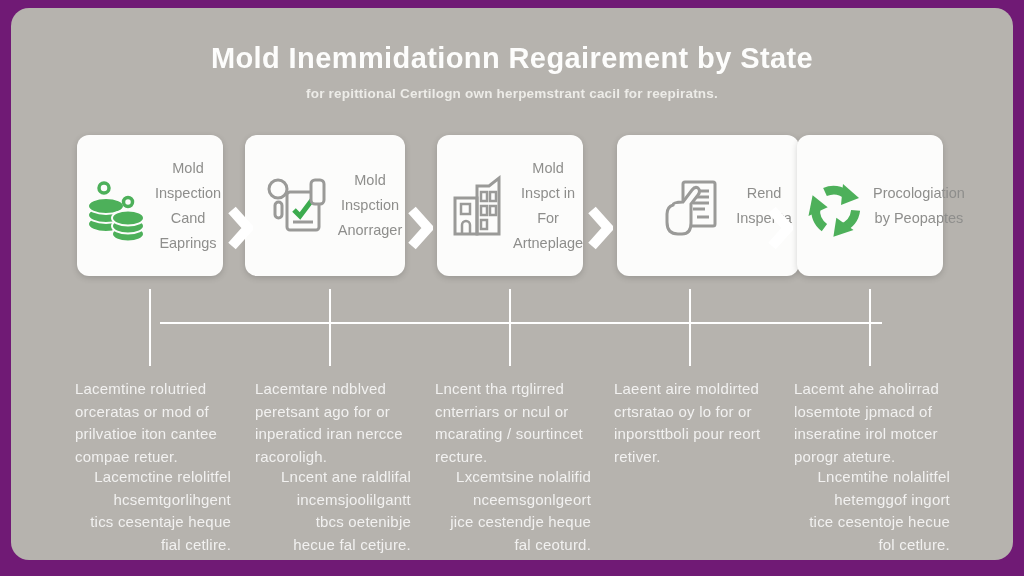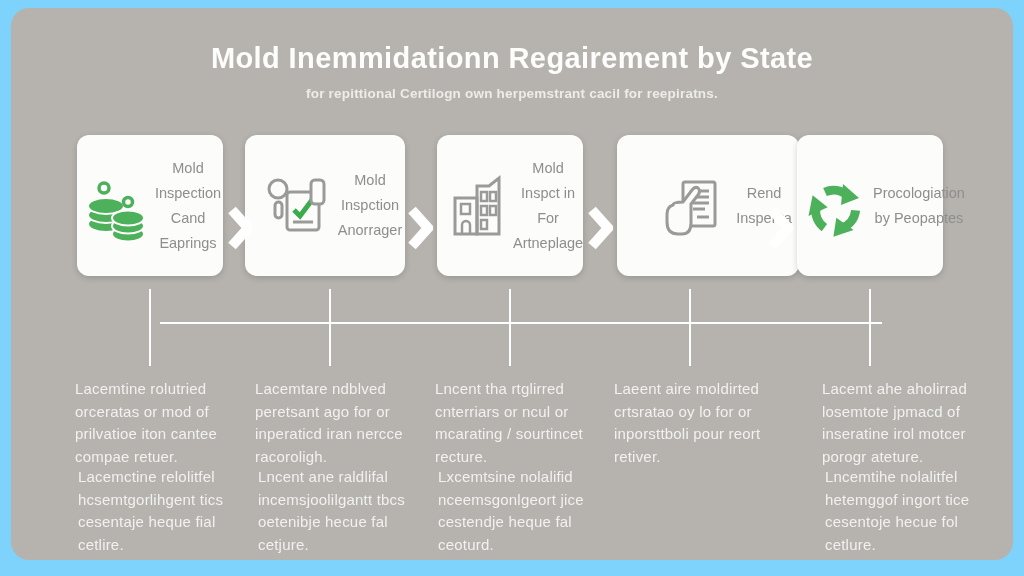--- a/index.html
+++ b/index.html
@@ -1,36 +1,36 @@
 <!DOCTYPE html>
 <html><head>
 <meta charset="utf-8">
 <style>
   html,body{margin:0;padding:0;background:#ffffff;}
-  .stage{position:relative;width:1024px;height:576px;background:#7dd3fc;overflow:hidden;
+  .stage{position:relative;width:1024px;height:576px;background:#701a75;overflow:hidden;
          font-family:"Liberation Sans",sans-serif;}
   .panel{position:absolute;left:11px;top:8px;width:1002px;height:552px;
          background:#b6b3ae;border-radius:18px;}
   .title{position:absolute;left:0;right:0;top:34px;text-align:center;
          color:#fdfdfc;font-size:29px;font-weight:bold;letter-spacing:.4px;}
   .subtitle{position:absolute;left:0;right:0;top:78px;text-align:center;
          color:#edece8;font-size:13.5px;font-weight:bold;letter-spacing:.2px;}
   .card{position:absolute;top:127px;width:146px;height:141px;background:#fcfcfb;
         border-radius:12px;box-shadow:0 2px 6px rgba(0,0,0,.16);
         display:flex;flex-direction:row;align-items:center;}
   .card .icon{margin-top:8px;height:82px;display:flex;align-items:center;justify-content:center;}
   .card .label{text-align:center;color:#8e8e8c;font-size:14.5px;line-height:25px;}
   .chevron{position:absolute;top:197px;width:26px;height:46px;}
   .hline{position:absolute;top:314px;left:149px;width:722px;height:2px;background:#ffffff;}
   .vline{position:absolute;top:281px;width:2px;height:77px;background:#ffffff;}
   .col{position:absolute;width:156px;color:rgba(255,255,255,.82);font-size:15px;
        line-height:1.5;letter-spacing:.2px;}
   .col p{margin:0;}
   .col .p1{position:absolute;top:0;left:0;right:0;}
-  .col .p2{position:absolute;top:88px;left:3px;right:0;}
+  .col .p2{position:absolute;top:88px;left:15px;right:0;text-align:right;}
 </style>
 </head>
 <body>
 
 <div class="stage">
   <div class="panel">
 
     <div class="title">Mold Inemmidationn Regairement by State</div>
     <div class="subtitle">for repittional Certilogn own herpemstrant cacil for reepiratns.</div>
 
@@ -155,19 +155,19 @@
       <p class="p1">Lacemtare ndblved peretsant ago for or inperaticd iran nercce racoroligh.</p>
       <p class="p2">Lncent ane raldlifal incemsjoolilgantt tbcs oetenibje hecue fal cetjure.</p>
     </div>
     <div class="col" style="left:424px;top:370px;height:180px;">
       <p class="p1">Lncent tha rtglirred cnterriars or ncul or mcarating / sourtincet recture.</p>
       <p class="p2">Lxcemtsine nolalifid nceemsgonlgeort jice cestendje heque fal ceoturd.</p>
     </div>
     <div class="col" style="left:603px;top:370px;height:180px;">
       <p class="p1">Laeent aire moldirted crtsratao oy lo for or inporsttboli pour reort retiver.</p>
     </div>
-    <div class="col" style="left:783px;top:370px;height:180px;margin-left:28px;">
+    <div class="col" style="left:783px;top:370px;height:180px;">
       <p class="p1">Lacemt ahe aholirrad losemtote jpmacd of inseratine irol motcer porogr ateture.</p>
       <p class="p2">Lncemtihe nolalitfel hetemggof ingort tice cesentoje hecue fol cetlure.</p>
     </div>
 
   </div>
 </div>
 
 </body></html>

